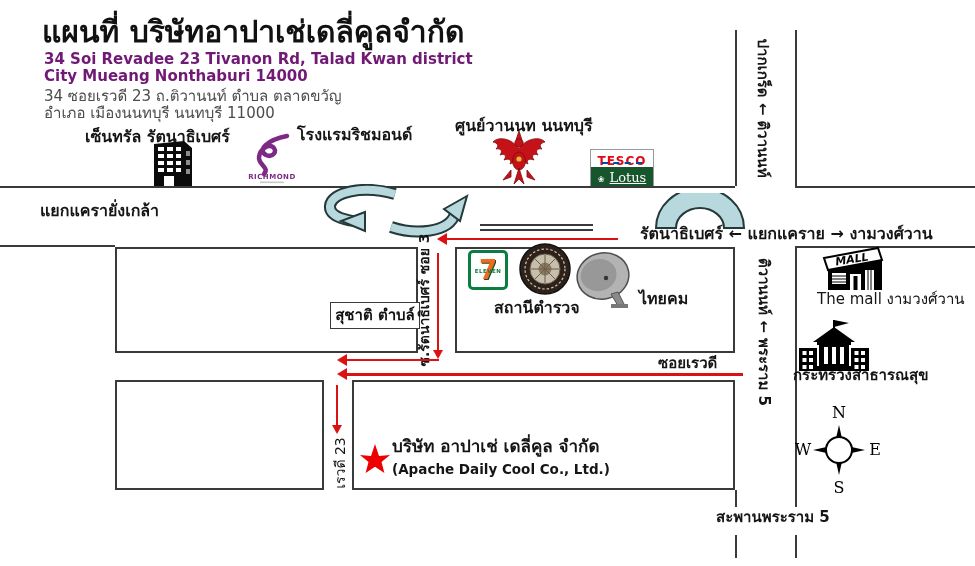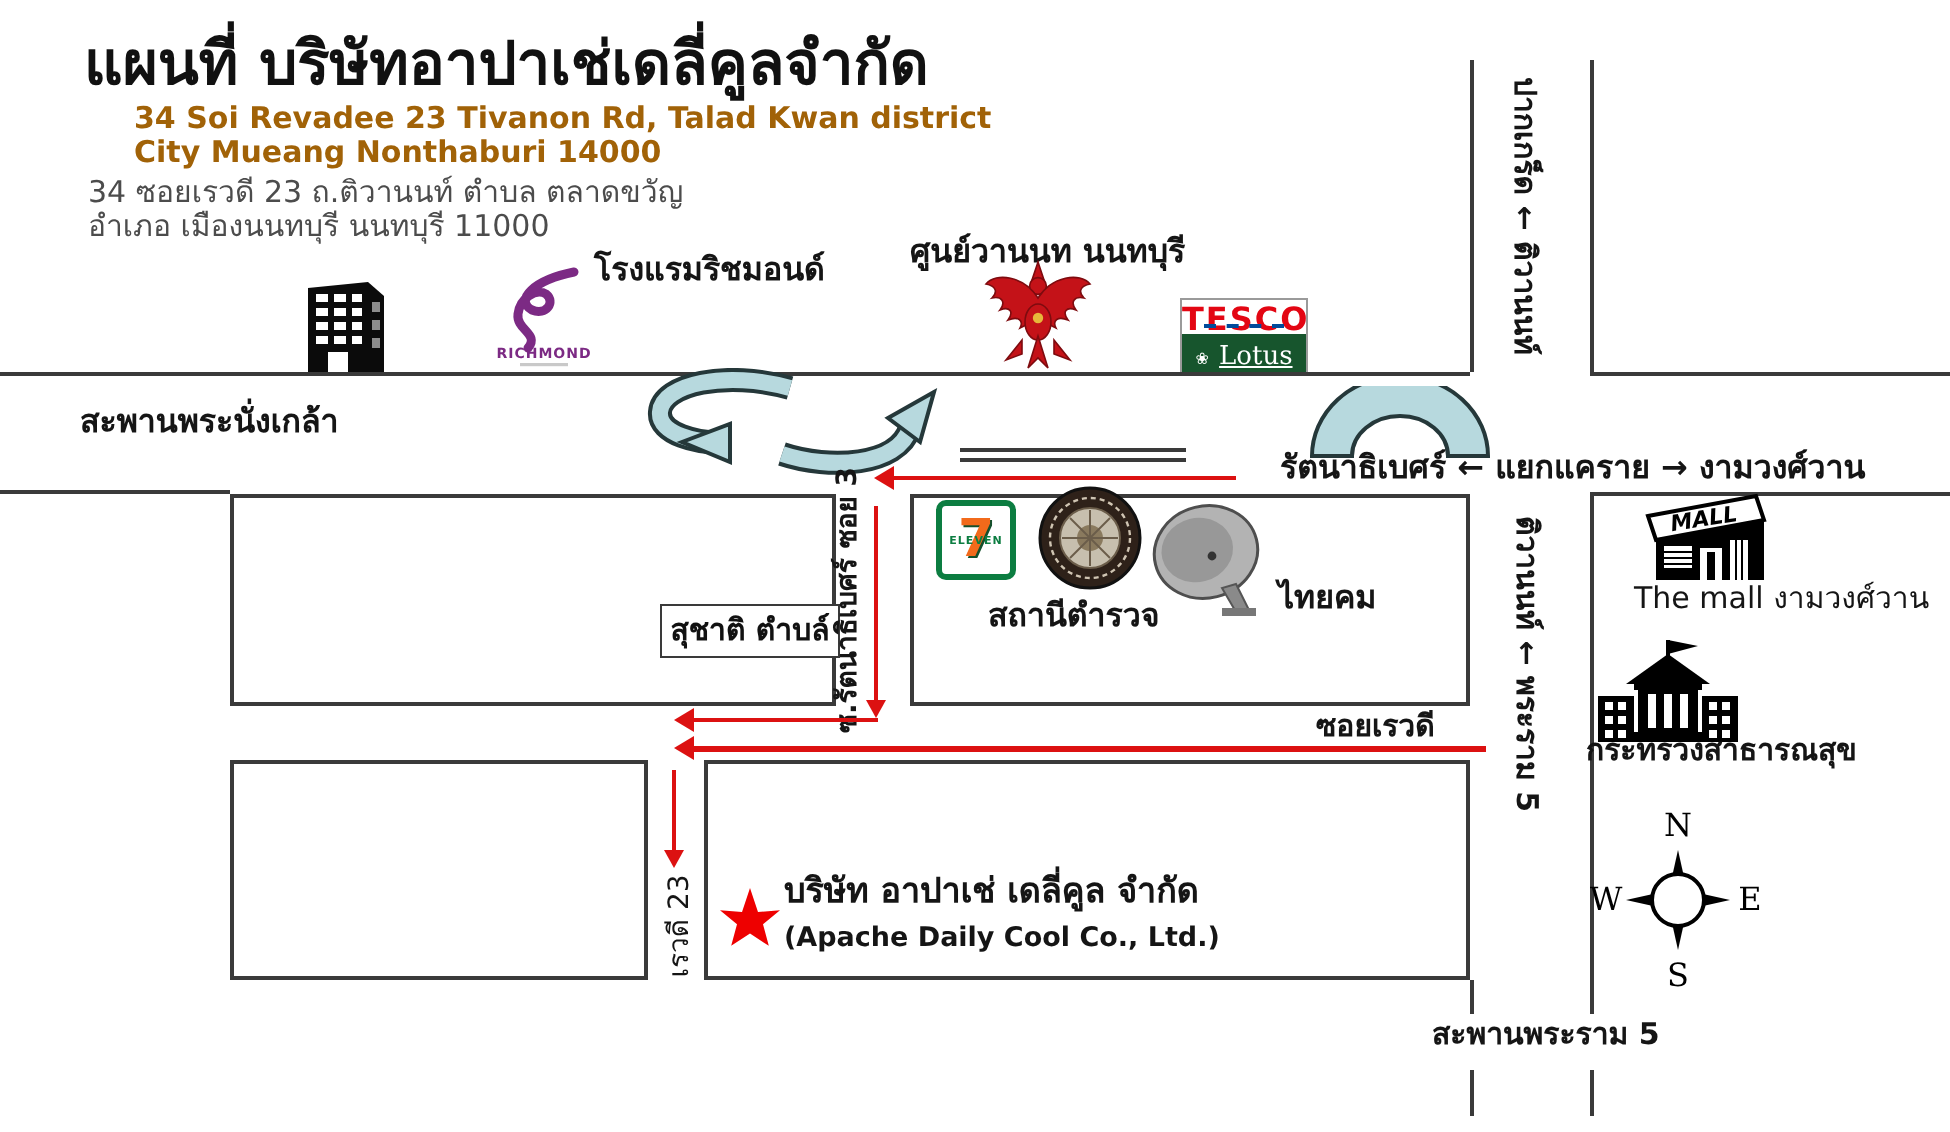--- a/index.html
+++ b/index.html
@@ -9,34 +9,35 @@
   .lbl{position:absolute;white-space:nowrap;font-weight:bold;color:#151515;font-size:16px;line-height:1.15;}
   .sm{font-size:15px;}
   .norm{font-weight:normal;}
   .vlab{transform-origin:center center;}
   .hline,.vline{position:absolute;background:#3a3a3a;}
   .box{position:absolute;background:#fff;border:2px solid #3a3a3a;box-sizing:border-box;}
   .redline{position:absolute;background:#dc1111;}
   .ah{position:absolute;width:0;height:0;}
   .ah-left{border-top:6px solid transparent;border-bottom:6px solid transparent;border-right:10px solid #dc1111;}
   .ah-down{border-left:5px solid transparent;border-right:5px solid transparent;border-top:9px solid #dc1111;}
-  .hdr-en{position:absolute;font-weight:bold;font-size:15px;color:#a16207;white-space:nowrap;margin-left:23px;}
+  .hdr-en{position:absolute;font-weight:bold;font-size:15px;color:#701a75;white-space:nowrap;}
   .hdr-th{position:absolute;font-weight:normal;font-size:15px;color:#4c4c4c;white-space:nowrap;}
 </style>
 </head>
 <body>
 
 <div id="map">
 
   <div class="abs" style="left:42px;top:8px;font-size:30px;font-weight:bold;white-space:nowrap;">แผนที่ บริษัทอาปาเช่เดลี่คูลจำกัด</div>
   <div class="hdr-en" style="left:44px;top:50px;">34 Soi Revadee 23 Tivanon Rd, Talad Kwan district</div>
   <div class="hdr-en" style="left:44px;top:67px;">City Mueang Nonthaburi 14000</div>
   <div class="hdr-th" style="left:44px;top:84px;">34 ซอยเรวดี 23 ถ.ติวานนท์ ตำบล ตลาดขวัญ</div>
   <div class="hdr-th" style="left:44px;top:101px;">อำเภอ เมืองนนทบุรี นนทบุรี 11000</div>
 
+  <div class="lbl" style="left:85px;top:128px;">เซ็นทรัล รัตนาธิเบศร์</div>
   <div class="lbl" style="left:297px;top:126px;">โรงแรมริชมอนด์</div>
   <div class="lbl" style="left:455px;top:117px;">ศูนย์วานนท นนทบุรี</div>
 
   <svg class="abs" style="left:148px;top:138px;" width="48" height="48" viewBox="0 0 48 48">
     <polygon points="6,6 36,3 44,10 44,48 36,48 6,48" fill="#0b0b0b"></polygon>
     <g fill="#ffffff">
       <rect x="10" y="9" width="6" height="4"></rect>
         <rect x="19" y="9" width="6" height="4"></rect>
         <rect x="28" y="9" width="5" height="4"></rect>
       <rect x="10" y="16" width="6" height="4"></rect>
@@ -71,33 +72,33 @@
       <ellipse cx="29" cy="31" rx="6.5" ry="9"></ellipse>
       <path d="M29 38 L24 54 L29 49 L34 54 Z"></path>
       <path d="M21 40 L13 50 L21 47 Z"></path>
       <path d="M37 40 L45 50 L37 47 Z"></path>
     </g>
     <circle cx="29" cy="29" r="2.6" fill="#e7b73a"></circle>
   </svg>
 
   <div class="abs" style="left:590px;top:149px;width:64px;height:38px;border:1px solid #9a9a9a;box-sizing:border-box;">
     <div style="height:17px;background:#fff;text-align:center;position:relative;">
-      <span style="font-size:16px;font-weight:900;color:#e30613;letter-spacing:1px;line-height:12px;display:inline-block;">TESCO</span>
+      <span style="font-size:12px;font-weight:900;color:#e30613;letter-spacing:1px;line-height:12px;display:inline-block;">TESCO</span>
       <div style="position:absolute;left:11px;top:12px;width:40px;border-bottom:2px dashed #004b9b;"></div>
     </div>
     <div style="height:21px;background:#17552d;color:#fff;text-align:center;line-height:20px;">
       <span style="font-size:8px;">❀</span>
       <span style="font-family:'DejaVu Serif',serif;font-size:13px;text-decoration:underline;">Lotus</span>
     </div>
   </div>
 
   <div class="hline" style="left:0;top:186px;width:735px;height:2px;"></div>
   <div class="hline" style="left:795px;top:186px;width:180px;height:2px;"></div>
   <div class="hline" style="left:0;top:245px;width:115px;height:2px;"></div>
-  <div class="lbl" style="left:40px;top:202px;">สะพานพระนั่งเกล้า</div>
+  <div class="lbl" style="left:40px;top:202px;">แยกแครายั่งเกล้า</div>
 
   <div class="vline" style="left:735px;top:30px;width:2px;height:156px;"></div>
   <div class="vline" style="left:795px;top:30px;width:2px;height:156px;"></div>
   <div class="lbl sm vlab" style="left:762px;top:108px;transform:translate(-50%,-50%) rotate(90deg);">ปากเกร็ด ← ติวานนท์</div>
 
   <svg class="abs" style="left:303px;top:184px;" width="170" height="55" viewBox="0 0 170 55">
     <path d="M92,10 C60,1 28,8 27,22 C26,33 46,38 60,37" stroke="#25383a" stroke-width="12" fill="none"></path>
     <path d="M92,10 C60,1 28,8 27,22 C26,33 46,38 60,37" stroke="#b7d9de" stroke-width="8" fill="none"></path>
     <polygon points="62,28 62,47 38,37" fill="#b7d9de" stroke="#25383a" stroke-width="2"></polygon>
     <path d="M88,43 C112,51 146,49 152,30" stroke="#25383a" stroke-width="12" fill="none"></path>

